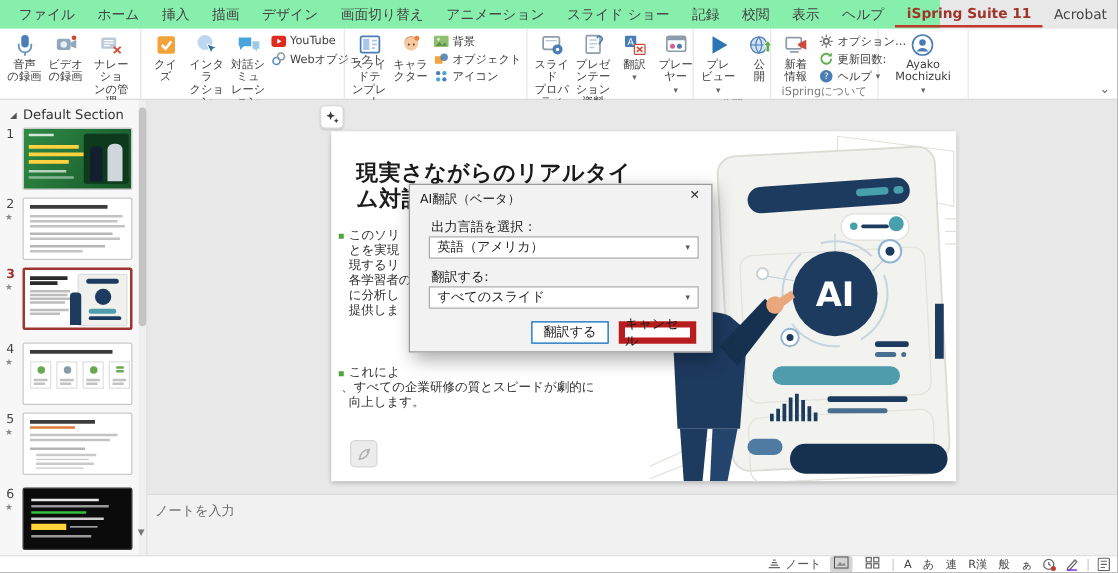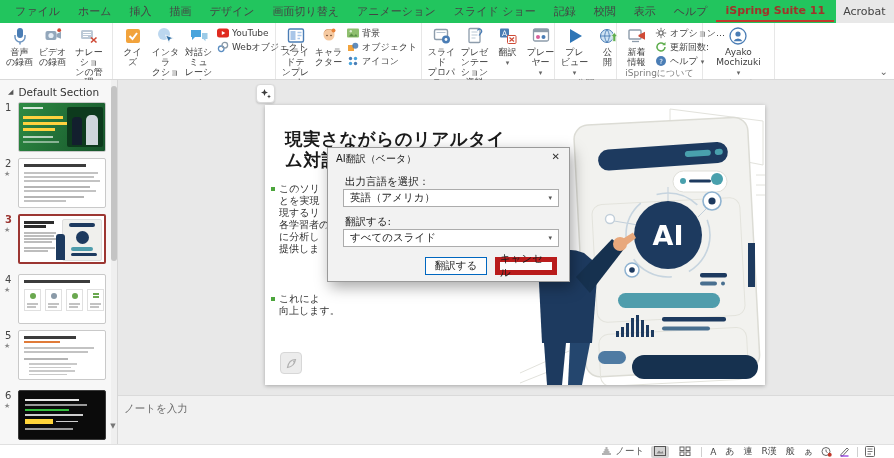--- a/index.html
+++ b/index.html
@@ -3,21 +3,21 @@
 <meta charset="utf-8">
 <style>
   * { margin:0; padding:0; box-sizing:border-box; }
   html,body { background:#888; }
   .app {
     position:relative; width:894px; height:458px; overflow:hidden;
     background:#e8e8e8; font-family:"DejaVu Sans","Liberation Sans",sans-serif;
     color:#333; user-select:none;
   }
   
-  .menubar { position:absolute; left:0; top:0; width:836px; height:23px; background:#22c55e;
+  .menubar { position:absolute; left:0; top:0; width:752px; height:23px; background:#86efac;
     display:flex; align-items:center; font-size:11px; color:#444; }
   .tabs { display:flex; align-items:center; gap:0; padding-left:6px; }
   .tab { padding:3px 9px; white-space:nowrap; cursor:default; }
   .tab.active { color:#a0332a; font-weight:bold; border-bottom:2px solid #c0392b; }
   
   .ribbon { position:absolute; left:0; top:23px; width:894px; height:57px; background:#fff;
     border-bottom:1px solid #d9d9d9; display:flex; align-items:stretch; }
   .rgroup { display:flex; flex-direction:column; border-right:1px solid #e7e7e7; padding:1px 3px 0; }
   .rgroup-body { display:flex; align-items:flex-start; flex:1; }
   .rgroup-label { font-size:9px; color:#7d7d7d; text-align:center; padding:0 2px 2px; white-space:nowrap; }
@@ -68,21 +68,21 @@
   .combo .chev { margin-left:auto; font-size:7px; color:#555; }
   .dlg-btn { position:absolute; width:62px; height:18px; background:#fdfdfd; border:5px solid #b91c1c;
     display:flex; align-items:center; justify-content:center; font-size:10.5px; color:#1a1a1a; }
   .dlg-btn.primary { border:1.5px solid #0067c0; }
   
   .notes { position:absolute; left:118px; top:395px; width:776px; height:49px; background:#f1f1f1; border-top:1px solid #dadada; }
   .notes-ph { position:absolute; left:6px; top:6px; font-size:10.5px; color:#6b6b6b; }
   .statusbar { position:absolute; left:0; top:444px; width:894px; height:14px; background:#fff; border-top:1px solid #e0e0e0;
     display:flex; align-items:center; font-size:9.5px; color:#555; }
   .sb-left { display:flex; align-items:center; gap:9px; padding-left:8px; }
-  .sb-right { margin-left:auto; display:flex; align-items:center; gap:7px; padding-right:19px; }
+  .sb-right { margin-left:auto; display:flex; align-items:center; gap:7px; padding-right:6px; }
   .sb-item { display:flex; align-items:center; gap:3px; white-space:nowrap; }
   .sb-view { padding:0 3px; border-radius:2px; }
   .sb-view.active { background:#d4d4d4; }
   .sb-div { width:1px; height:10px; background:#cfcfcf; }
   .ime { font-size:9px; color:#444; padding:0 1px; }
 </style>
 </head>
 <body>
 
 <div class="app">
@@ -511,20 +511,21 @@
       <div>とを実現</div>
       <div>現するリ</div>
       <div>各学習者の</div>
       <div>に分析し</div>
       <div>提供しま</div>
     </div>
 
     <div class="bullet-sq" style="left:6px;top:192px"></div>
     <div class="bullet-block" style="left:14px;top:188px">
       <div>これによ</div>
+      <div style="margin-left:-6px">、すべての企業研修の質とスピードが劇的に</div>
       <div>向上します。</div>
     </div>
 
     <svg class="illu" viewBox="0 0 245 280">
       <path d="M150 4 L243 16 L243 60 L150 42 Z" fill="none" stroke="#e2e2dc" stroke-width="1"></path>
       <path d="M236 70h9M236 80h9M236 90h9" stroke="#e2e2dc"></path>
       <g transform="rotate(-3 148 145)">
         <rect x="60" y="16" width="174" height="252" rx="14" fill="#f2f2ef" stroke="#dcdcd5" stroke-width="1.5"></rect>
         <rect x="74" y="96" width="148" height="118" rx="10" fill="none" stroke="#e3e3dc"></rect>
         <rect x="74" y="226" width="148" height="52" rx="10" fill="none" stroke="#e3e3dc"></rect>

